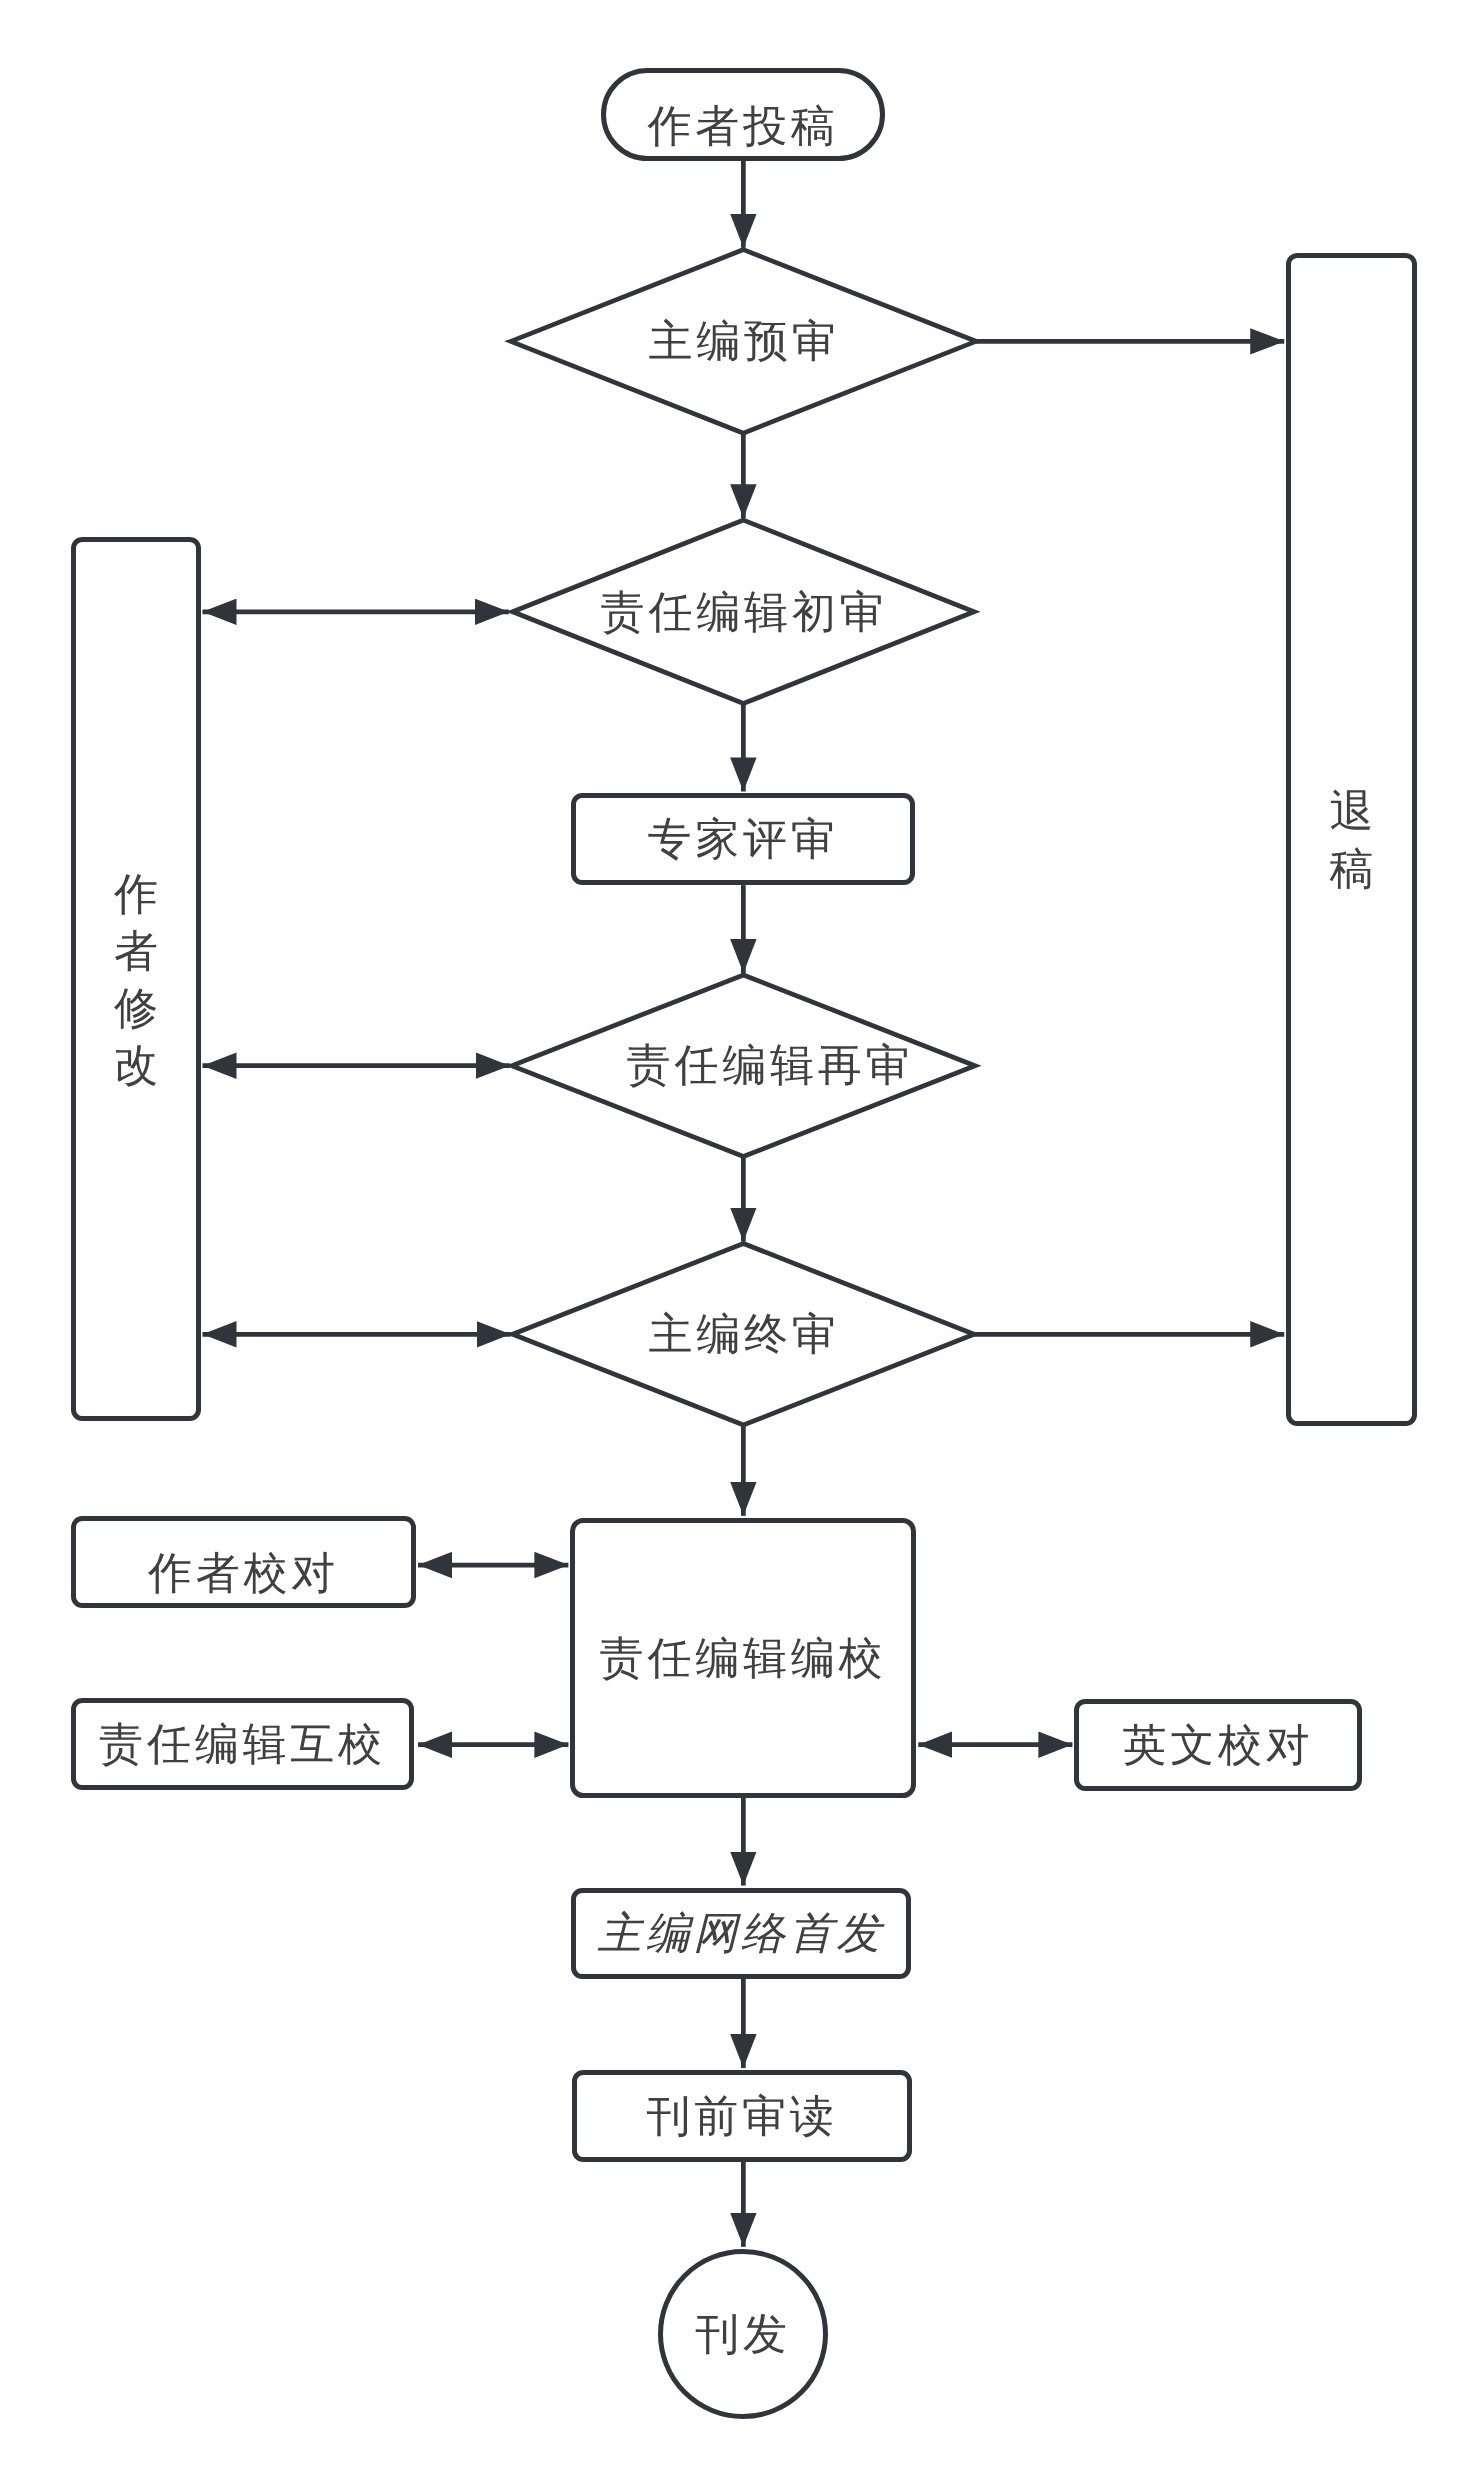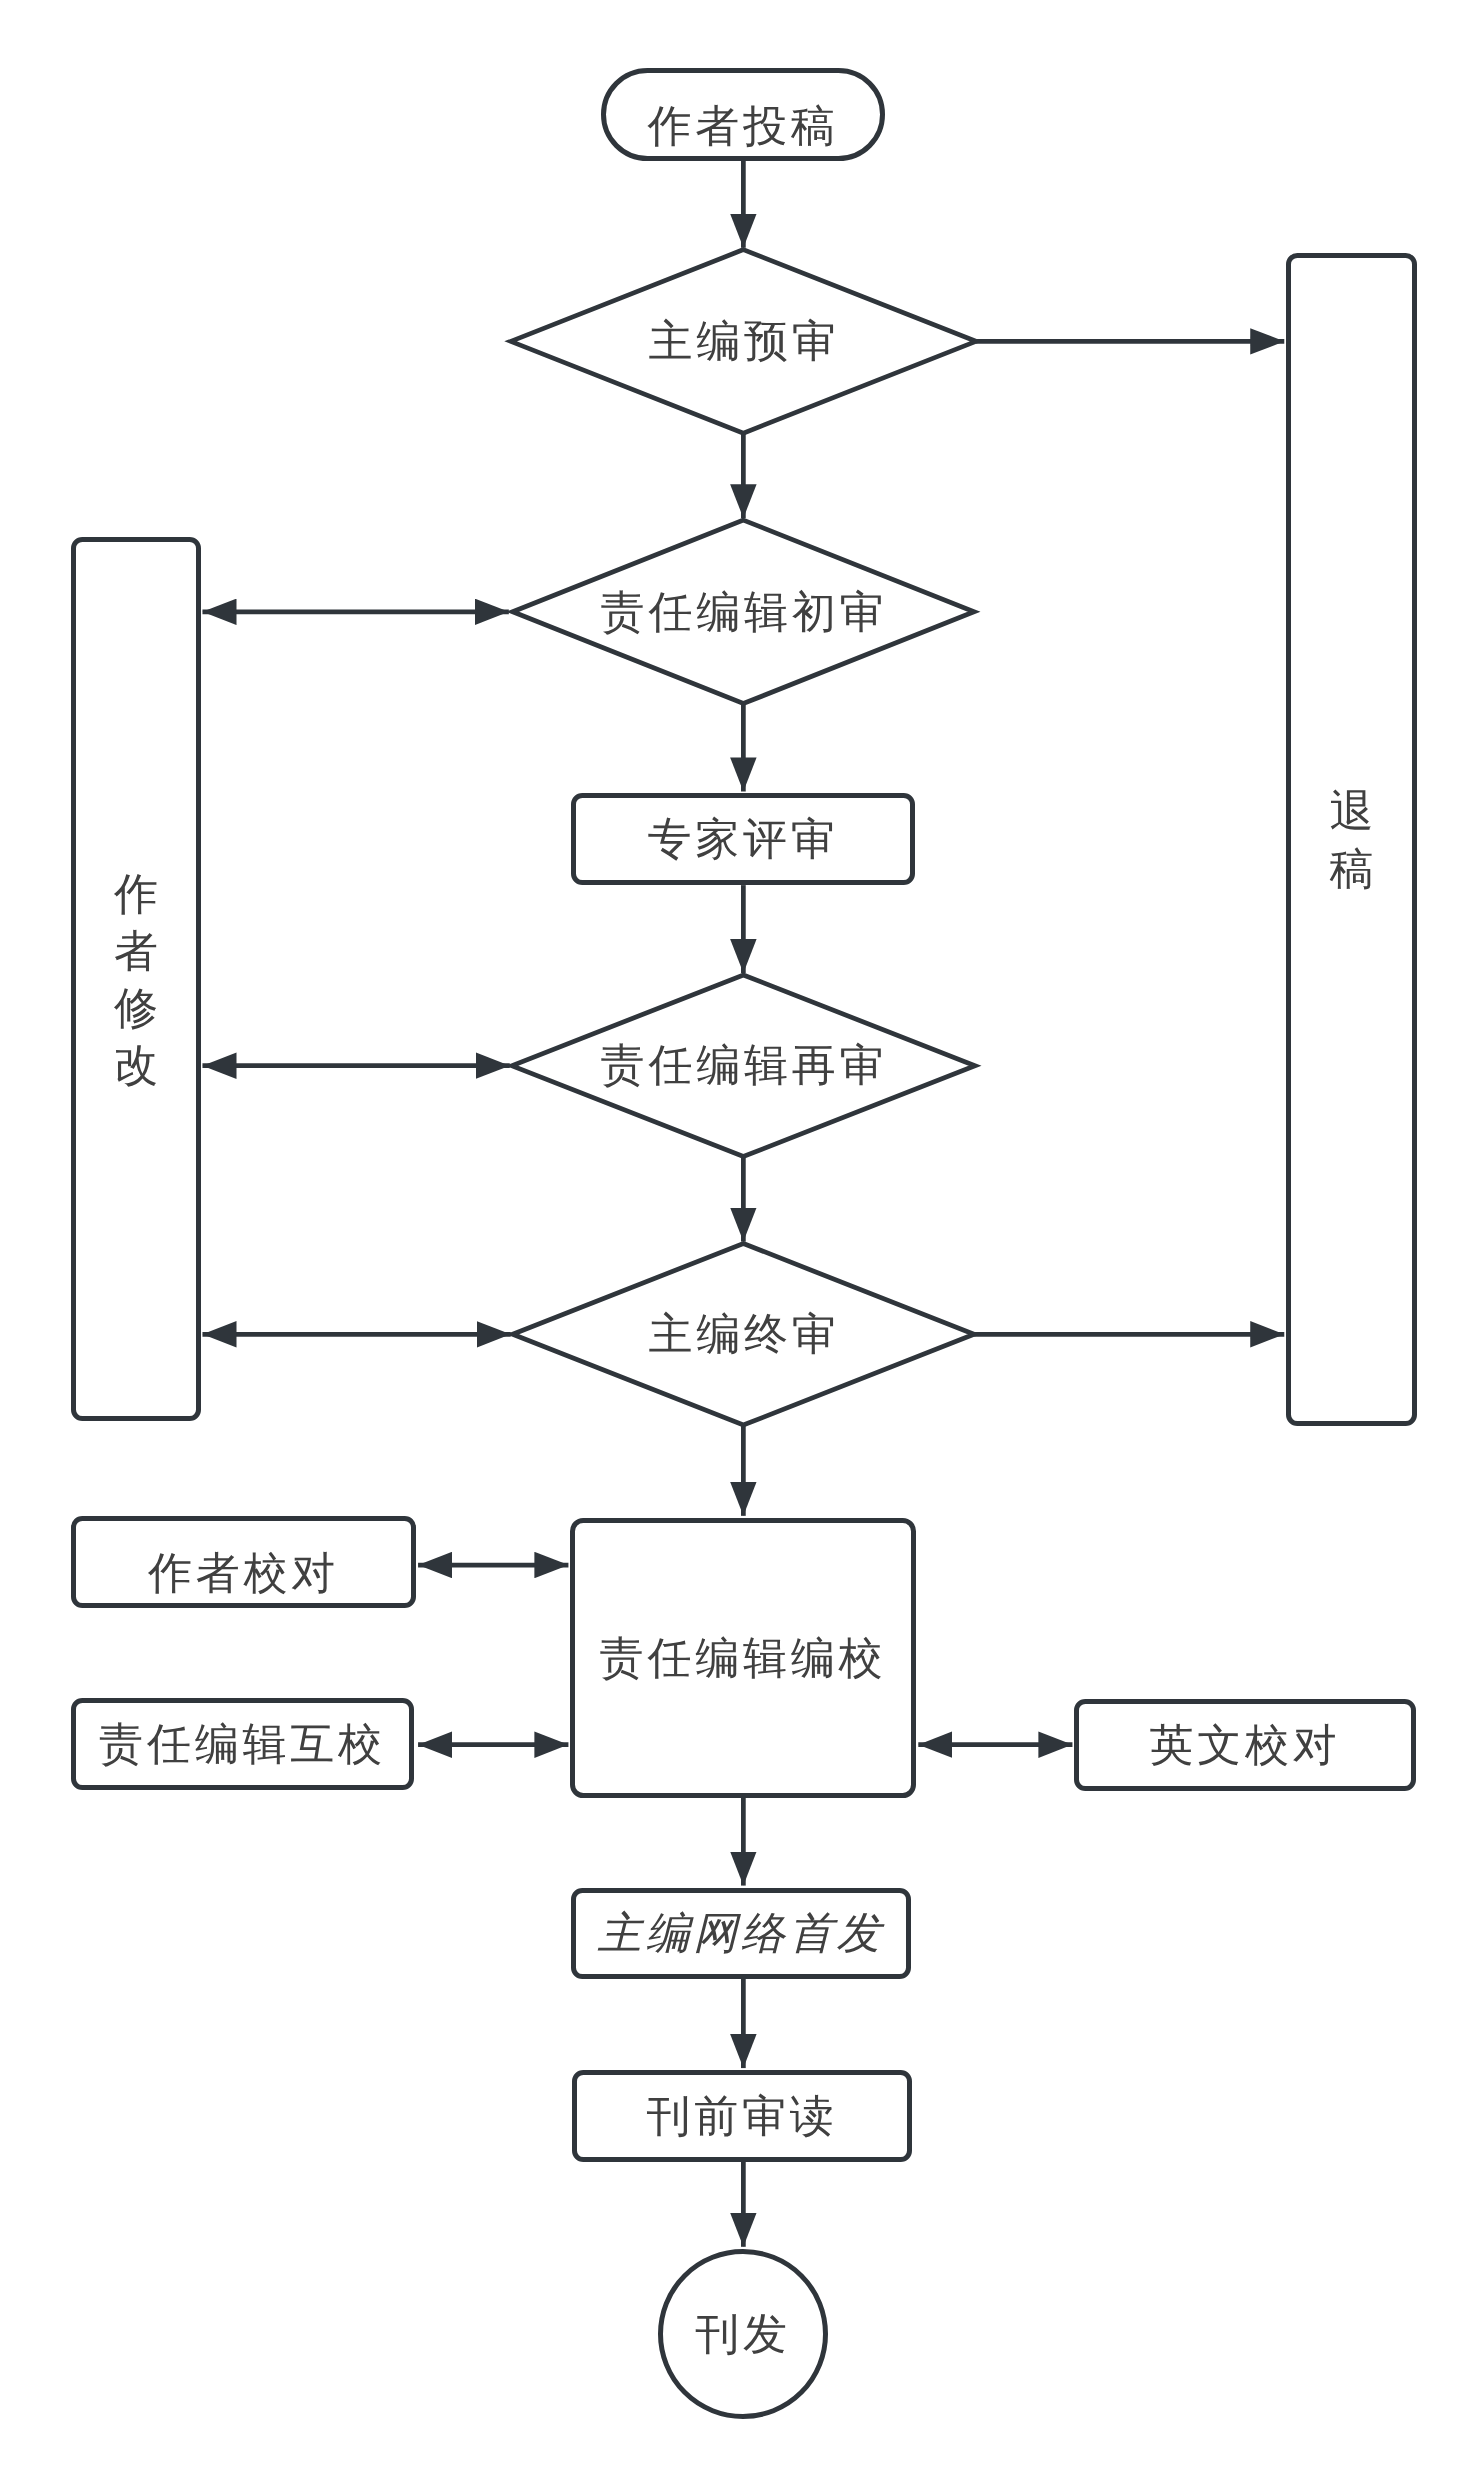--- a/index.html
+++ b/index.html
@@ -95,41 +95,41 @@
   <div class="node box" style="left:71px; top:537px; width:130px; height:884px; border-radius:11.3px;">
     <span class="vertical-label">作者修改</span>
   </div>
 
   <div class="node label-only" style="left:531px; top:566px; width:426px; height:93px;">责任编辑初审</div>
 
   <div class="node box" style="left:571px; top:793px; width:344px; height:92px; border-radius:11.3px;text-align:right;">
     <span>专家评审</span>
   </div>
 
-  <div class="node label-only" style="left:531px; top:1019px; width:426px; height:93px;">责任编辑再审</div>
+  <div class="node label-only" style="left:557px; top:1019px; width:426px; height:93px;">责任编辑再审</div>
 
   <div class="node label-only" style="left:531px; top:1288px; width:426px; height:93px;">主编终审</div>
 
   <div class="node box" style="left:1286px; top:253px; width:131px; height:1173px; border-radius:11.3px;">
     <span class="vertical-label">退稿</span>
   </div>
 
   <div class="node box" style="left:570px; top:1518px; width:346px; height:280px;">
     <span>责任编辑编校</span>
   </div>
 
   <div class="node box" style="left:71px; top:1516px; width:345px; height:92px; border-radius:11.3px;align-items:flex-end;">
     <span>作者校对</span>
   </div>
 
   <div class="node box" style="left:71px; top:1698px; width:343px; height:92px; border-radius:11.3px;">
     <span>责任编辑互校</span>
   </div>
 
-  <div class="node box" style="left:1074px; top:1699px; width:342px; height:92px; border-radius:11.3px;">
+  <div class="node box" style="left:1074px; top:1699px; width:288px; height:92px; border-radius:11.3px;">
     <span>英文校对</span>
   </div>
 
   <div class="node box" style="left:571px; top:1888px; width:340px; height:91px; border-radius:11.3px;font-style:italic;">
     <span>主编网络首发</span>
   </div>
 
   <div class="node box" style="left:572px; top:2070px; width:340px; height:92px; border-radius:11.3px;">
     <span>刊前审读</span>
   </div>

